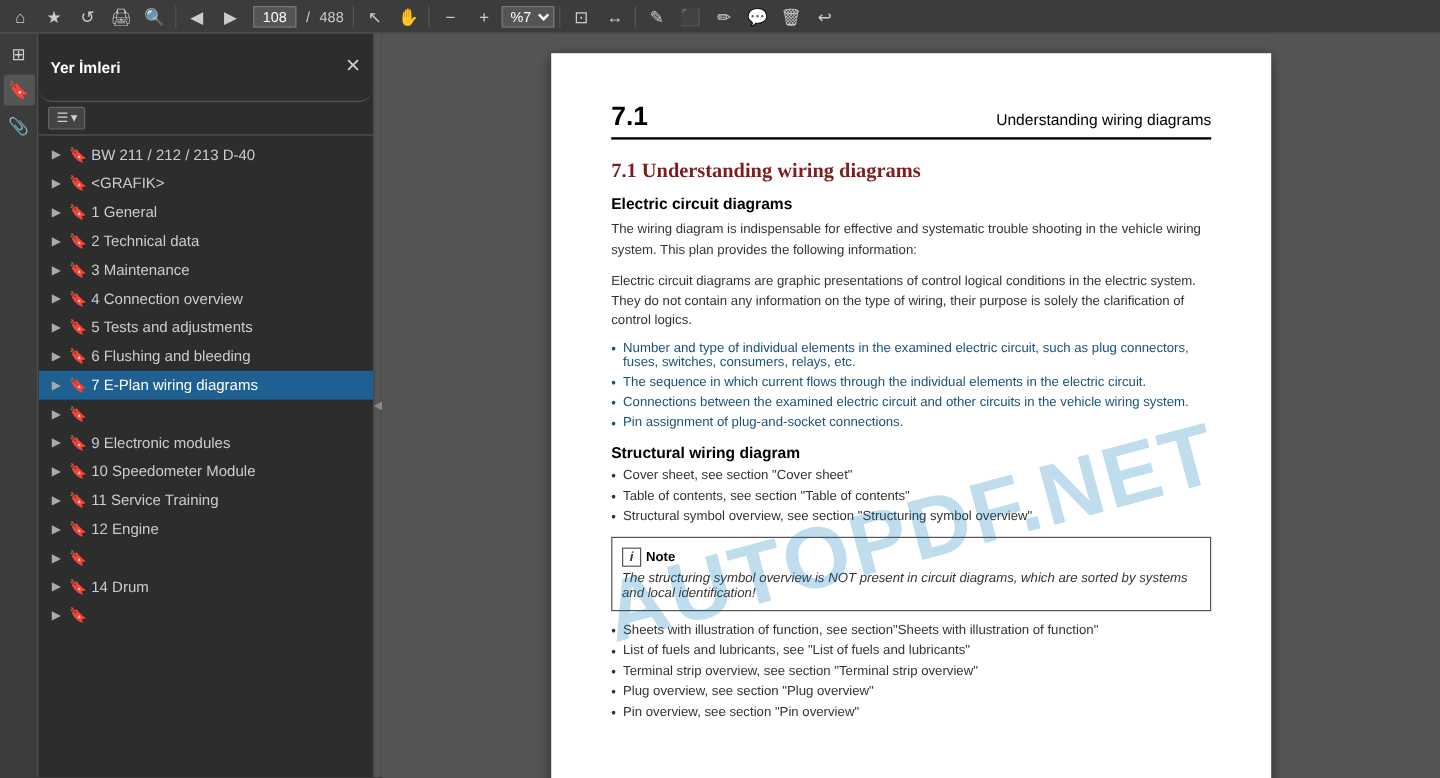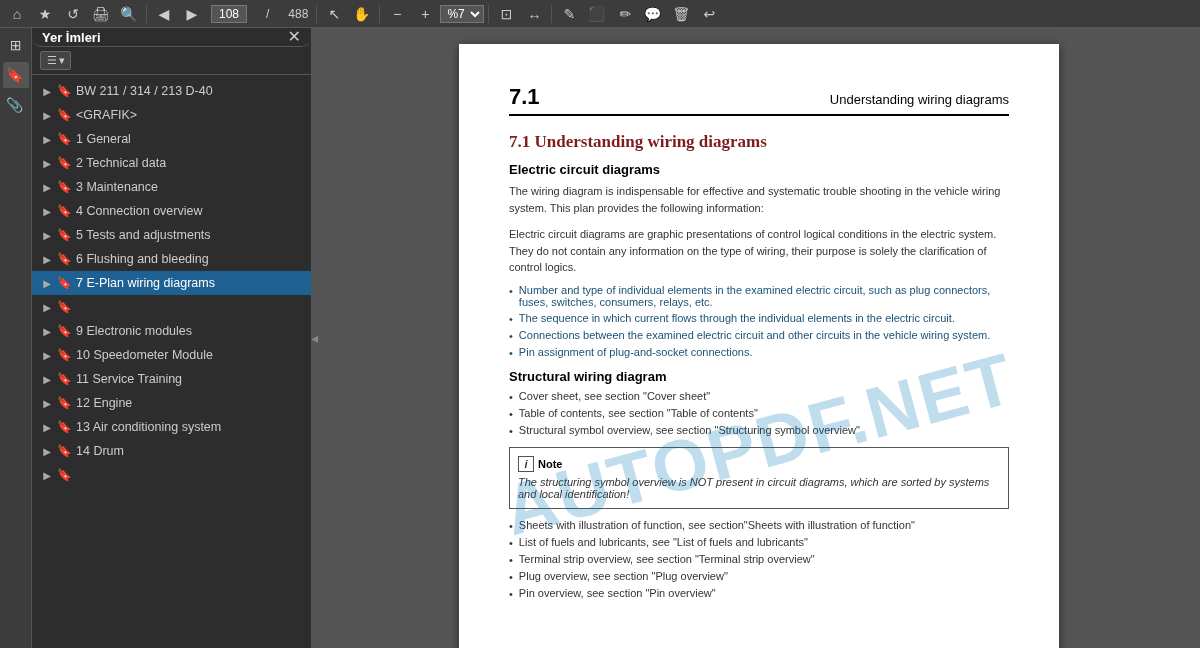--- a/index.html
+++ b/index.html
@@ -34,21 +34,21 @@
       height: 18px;
       background: #555;
       margin: 0 2px;
     }
     .toolbar-page-info {
       color: #ccc;
       font-size: 12px;
       padding: 0 4px;
       display: flex;
       align-items: center;
-      gap: 19px;
+      gap: 8px;
     }
     .toolbar-page-input {
       width: 36px;
       background: #555;
       border: 1px solid #777;
       color: #fff;
       font-size: 12px;
       text-align: center;
       height: 18px;
     }
@@ -104,21 +104,21 @@
       display: flex;
       flex-direction: column;
       flex-shrink: 0;
       border-right: 1px solid #555;
       overflow: hidden;
     }
     .sidebar-header {
       display: flex;
       align-items: center;
       justify-content: space-between;
-      padding: 1px 10px;
+      padding: 20px 10px;
       border-bottom: 1px solid #555;
       border-radius: 12px;
     }
     .sidebar-title {
       color: #fff;
       font-size: 13px;
       font-weight: bold;
     }
     .sidebar-close {
       background: transparent;
@@ -395,21 +395,21 @@
       <button class="sidebar-toolbar-btn">
         <span>☰</span>
         <span>▾</span>
       </button>
     </div>
     <div class="sidebar-list">
 
     <div class="tree-item">
           <span class="tree-arrow closed"></span>
           <span class="tree-bookmark">🔖</span>
-          <span class="tree-label">BW 211 / 314 / 213 D-40</span>
+          <span class="tree-label">BW 211 / 212 / 213 D-40</span>
         </div>
         <div class="tree-item">
           <span class="tree-arrow closed"></span>
           <span class="tree-bookmark">🔖</span>
           <span class="tree-label">&lt;GRAFIK&gt;</span>
         </div>
         <div class="tree-item">
           <span class="tree-arrow closed"></span>
           <span class="tree-bookmark">🔖</span>
           <span class="tree-label">1 General</span>
@@ -464,21 +464,20 @@
           <span class="tree-label">11 Service Training</span>
         </div>
         <div class="tree-item">
           <span class="tree-arrow closed"></span>
           <span class="tree-bookmark">🔖</span>
           <span class="tree-label">12 Engine</span>
         </div>
         <div class="tree-item">
           <span class="tree-arrow closed"></span>
           <span class="tree-bookmark">🔖</span>
-          <span class="tree-label">13 Air conditioning system</span>
         </div>
         <div class="tree-item">
           <span class="tree-arrow closed"></span>
           <span class="tree-bookmark">🔖</span>
           <span class="tree-label">14 Drum</span>
         </div>
         <div class="tree-item">
           <span class="tree-arrow closed"></span>
           <span class="tree-bookmark">🔖</span>
         </div>

